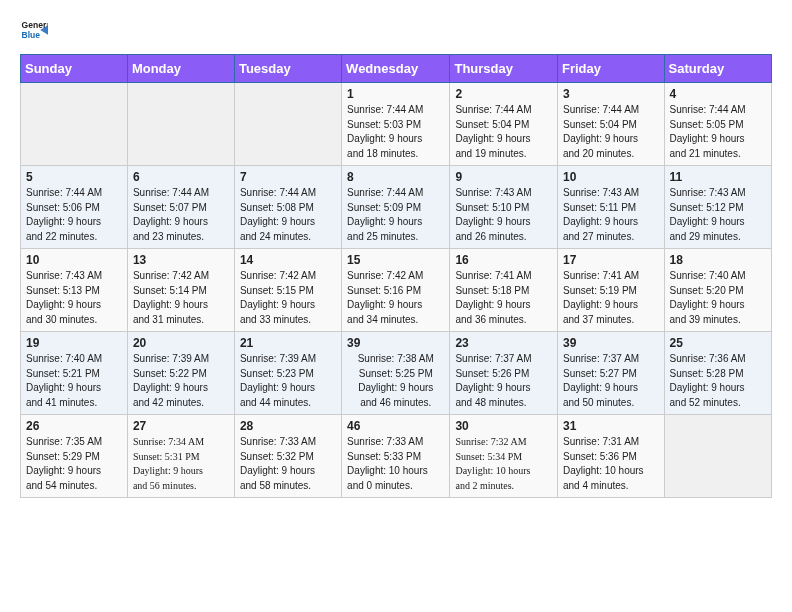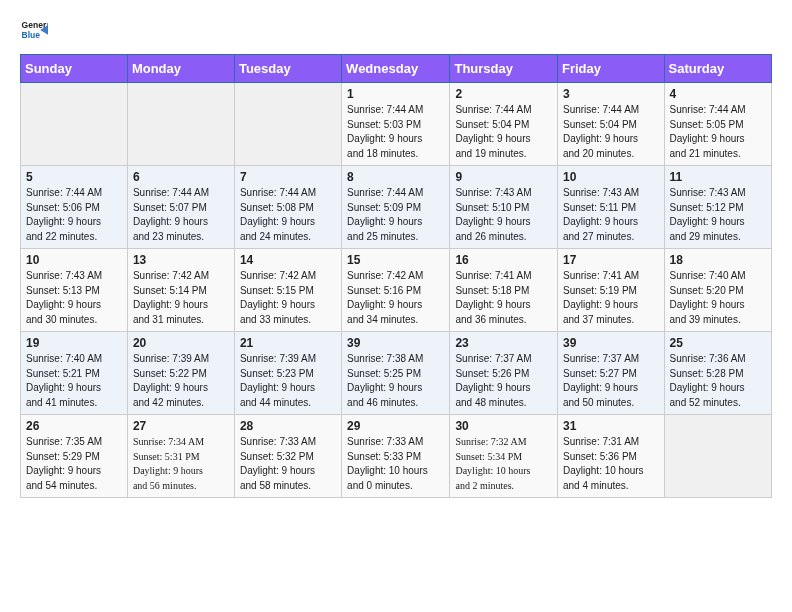--- a/index.html
+++ b/index.html
@@ -275,21 +275,21 @@
           </td>
           <td>
             <span class="day-num">21</span>
             <div class="day-info" style="white-space: pre-line;">Sunrise: 7:39 AM
 Sunset: 5:23 PM
 Daylight: 9 hours
 and 44 minutes.</div>
           </td>
           <td>
             <span class="day-num">39</span>
-            <div class="day-info" style="white-space: pre-line;">Sunrise: 7:38 AM
+            <div class="day-info" style="white-space: pre-line; text-align: center;">Sunrise: 7:38 AM
 Sunset: 5:25 PM
 Daylight: 9 hours
 and 46 minutes.</div>
           </td>
           <td>
             <span class="day-num">23</span>
             <div class="day-info" style="white-space: pre-line;">Sunrise: 7:37 AM
 Sunset: 5:26 PM
 Daylight: 9 hours
 and 48 minutes.</div>
@@ -325,21 +325,21 @@
 and 56 minutes.</div>
           </td>
           <td>
             <span class="day-num">28</span>
             <div class="day-info" style="white-space: pre-line;">Sunrise: 7:33 AM
 Sunset: 5:32 PM
 Daylight: 9 hours
 and 58 minutes.</div>
           </td>
           <td>
-            <span class="day-num">29</span>
+            <span class="day-num">46</span>
             <div class="day-info" style="white-space: pre-line;">Sunrise: 7:33 AM
 Sunset: 5:33 PM
 Daylight: 10 hours
 and 0 minutes.</div>
           </td>
           <td>
             <span class="day-num">30</span>
             <div class="day-info" style="white-space: pre-line; font-family: Liberation Serif, serif;">Sunrise: 7:32 AM
 Sunset: 5:34 PM
 Daylight: 10 hours

